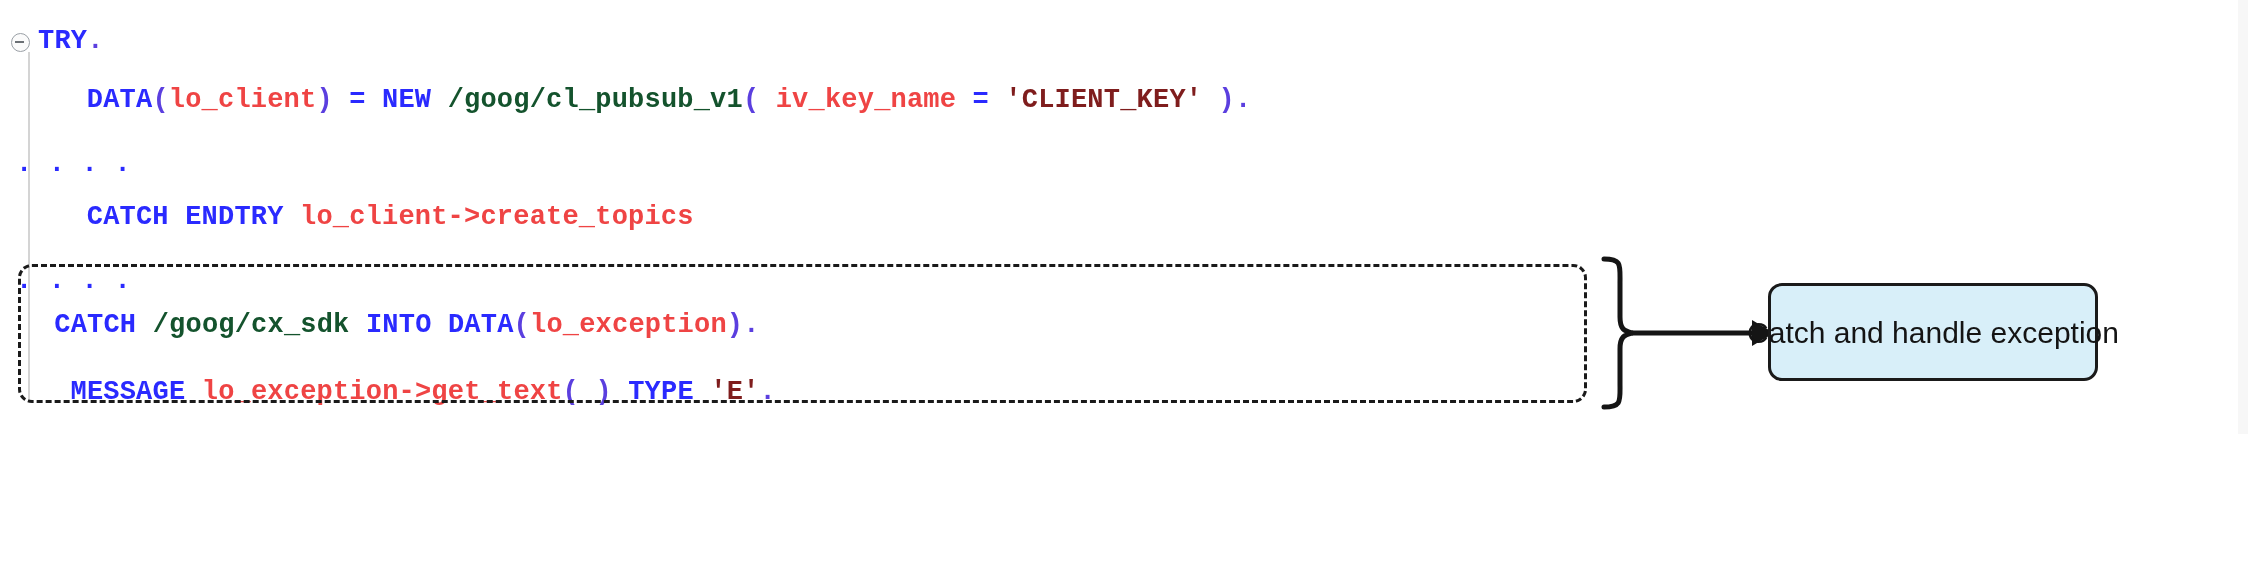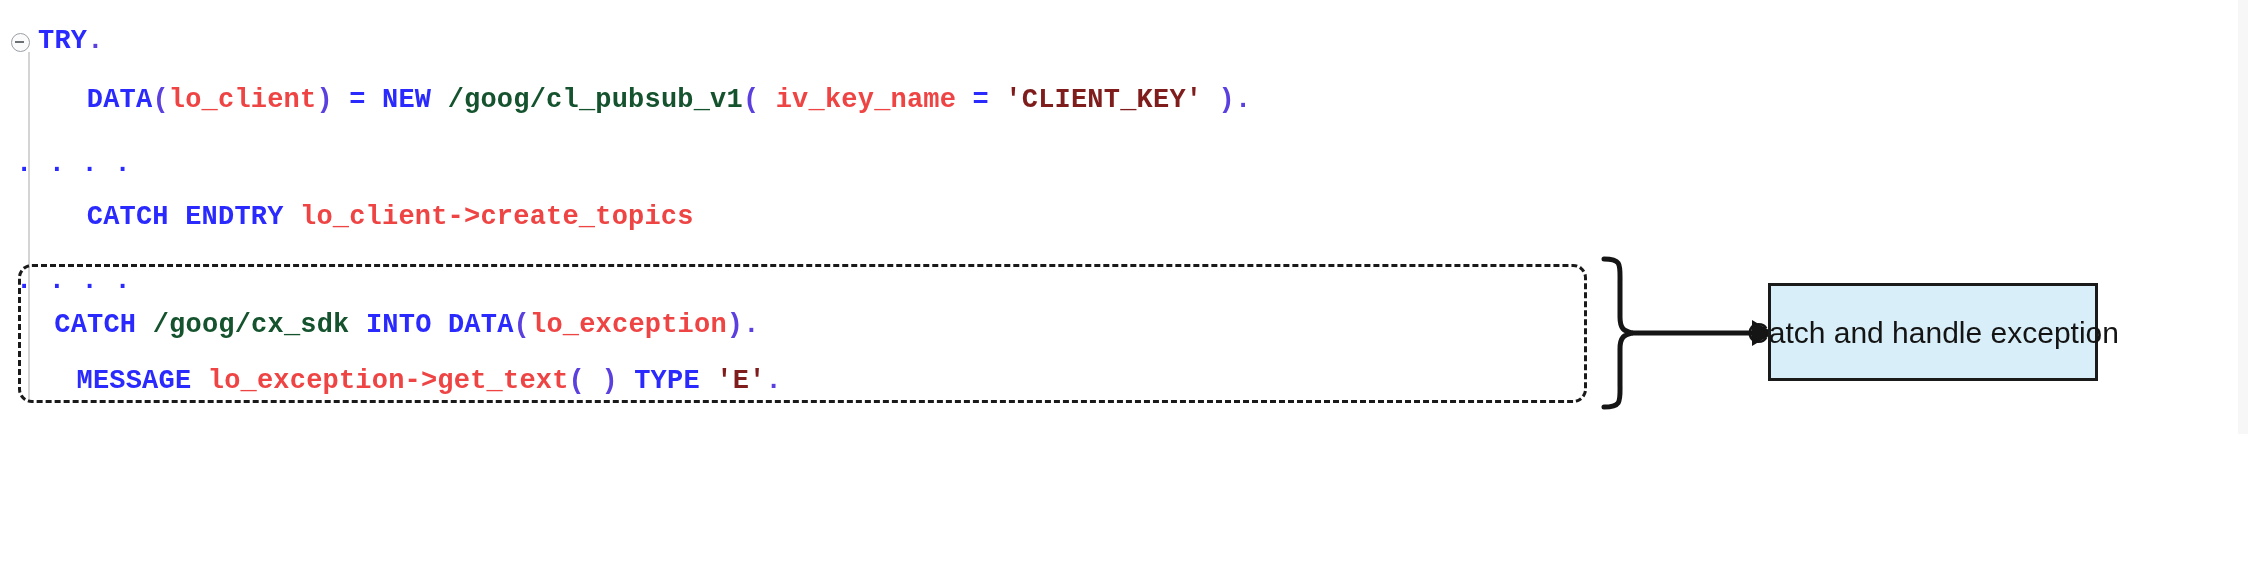--- a/index.html
+++ b/index.html
@@ -124,21 +124,21 @@
 
   
   .callout-box {
     position: absolute;
     left: 1768px;
     top: 283px;
     width: 330px;
     height: 98px;
     background: #d8eff9;
     border: 3px solid #1a1a1a;
-    border-radius: 0;
+    border-radius: 14px;
     box-sizing: border-box;
     display: flex;
     align-items: center;
     justify-content: center;
     padding: 0 14px;
   }
   .callout-label {
     font-family: "Liberation Sans", sans-serif;
     font-size: 30px;
     color: #141414;
@@ -158,21 +158,21 @@
     <div class="fold-icon"></div>
     <div class="fold-rule"></div>
 
     <div id="code-lines">
         <div class="code-line" style="left: 38px; top: 28px;"><span class="kw">TRY</span><span class="pnc">.</span></div>
         <div class="code-line" style="left: 86.75px; top: 86.5px;"><span class="kw">DATA</span><span class="pnc">(</span><span class="id">lo_client</span><span class="pnc">)</span><span class="id"> </span><span class="kw">=</span><span class="id"> </span><span class="kw">NEW</span><span class="id"> </span><span class="path">/goog/cl_pubsub_v1</span><span class="pnc">(</span><span class="id"> iv_key_name </span><span class="kw">=</span><span class="id"> </span><span class="str">'CLIENT_KEY'</span><span class="id"> </span><span class="pnc">)</span><span class="pnc">.</span></div>
         <div class="dot-row" style="left: 16px; top: 151px;">. . . .</div>
         <div class="code-line" style="left: 86.75px; top: 203.5px;"><span class="kw">CATCH</span><span class="id"> </span><span class="kw">ENDTRY</span><span class="id"> </span><span class="id">lo_client-&gt;create_topics</span></div>
         <div class="dot-row" style="left: 16px; top: 268px;">. . . .</div>
         <div class="code-line" style="left: 54.25px; top: 312px;"><span class="kw">CATCH</span><span class="id"> </span><span class="path">/goog/cx_sdk</span><span class="id"> </span><span class="kw">INTO</span><span class="id"> </span><span class="kw">DATA</span><span class="pnc">(</span><span class="id">lo_exception</span><span class="pnc">)</span><span class="pnc">.</span></div>
-        <div class="code-line" style="left: 70.5px; top: 368px; margin-left: 6px;"><span class="kw">MESSAGE</span><span class="id"> </span><span class="id">lo_exception-&gt;get_text</span><span class="pnc">(</span><span class="id"> </span><span class="pnc">)</span><span class="id"> </span><span class="kw">TYPE</span><span class="id"> </span><span class="str">'E'</span><span class="pnc">.</span></div>
+        <div class="code-line" style="left: 70.5px; top: 379px;"><span class="kw">MESSAGE</span><span class="id"> </span><span class="id">lo_exception-&gt;get_text</span><span class="pnc">(</span><span class="id"> </span><span class="pnc">)</span><span class="id"> </span><span class="kw">TYPE</span><span class="id"> </span><span class="str">'E'</span><span class="pnc">.</span></div>
         <div class="code-line" style="left: 38px; top: 437.5px;"><span class="kw">ENDTRY</span><span class="pnc">.</span></div>
       </div>
 
   </div>
 
   <div class="dashed-box"></div>
 
   <svg class="annotation-svg" viewBox="0 0 200 160">
 
     <path d="M 14 4 C 32 4, 30 10, 30 28 L 30 62 C 30 74, 34 76, 42 78

